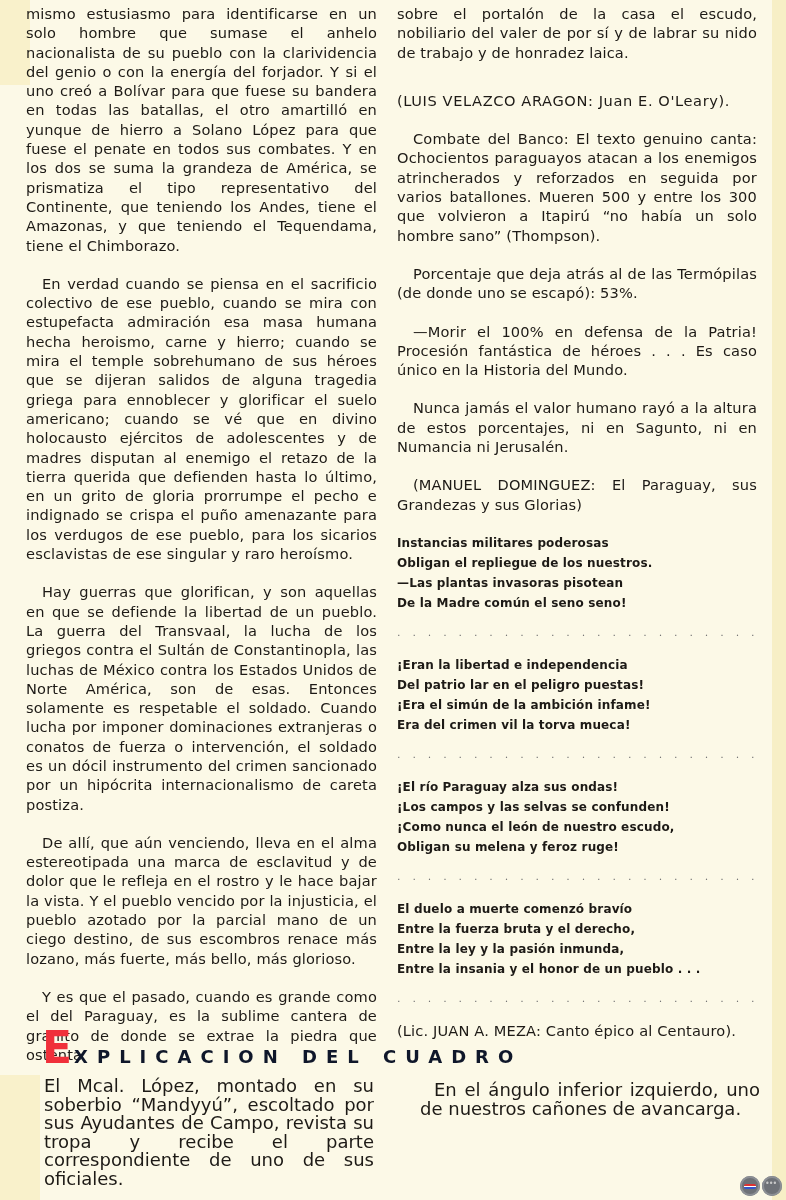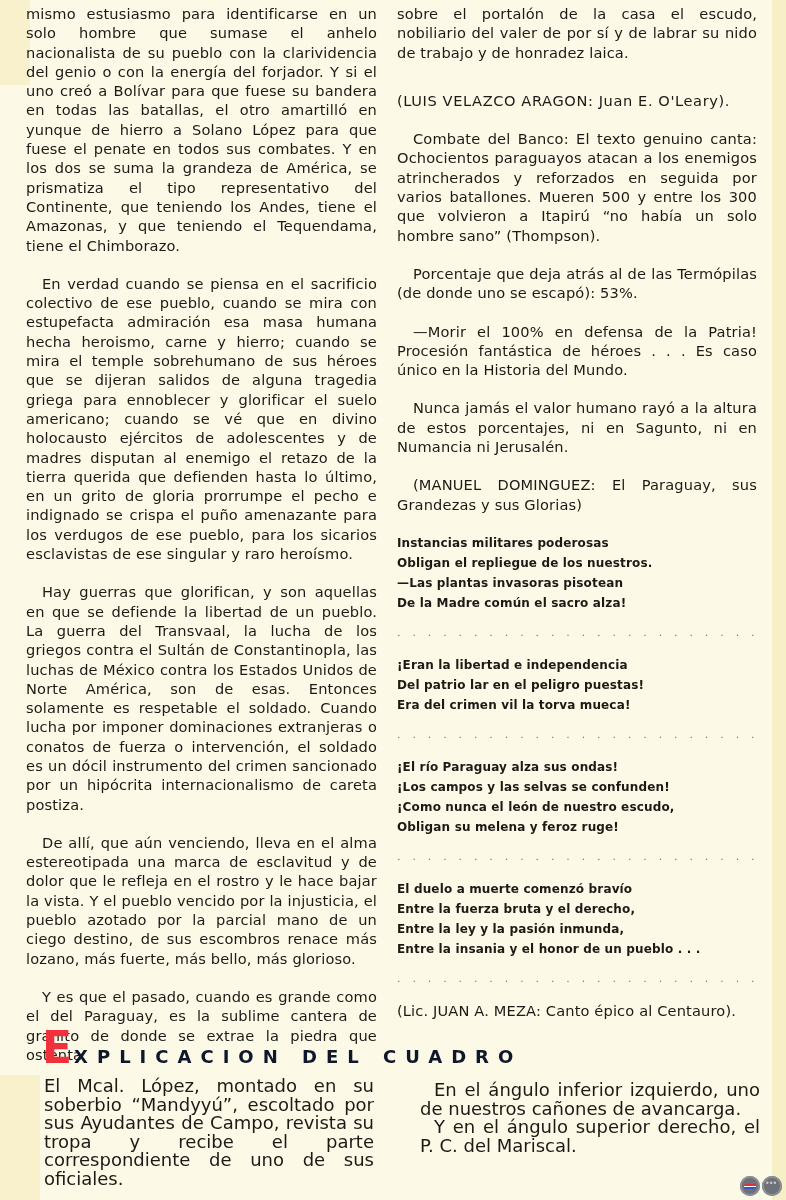--- a/index.html
+++ b/index.html
@@ -63,26 +63,27 @@
   <p>Combate del Banco: El texto genuino canta: Ochocientos paraguayos atacan a los enemigos atrincherados y reforzados en seguida por varios batallones. Mueren 500 y entre los 300 que volvieron a Itapirú “no había un solo hombre sano” (Thompson).</p>
   <p>Porcentaje que deja atrás al de las Termópilas (de donde uno se escapó): 53%.</p>
   <p>—Morir el 100% en defensa de la Patria! Procesión fantástica de héroes . . . Es caso único en la Historia del Mundo.</p>
   <p>Nunca jamás el valor humano rayó a la altura de estos porcentajes, ni en Sagunto, ni en Numancia ni Jerusalén.</p>
   <p>(MANUEL DOMINGUEZ: El Paraguay, sus Grandezas y sus Glorias)</p>
 
   <div class="poem">
     <div>Instancias militares poderosas</div>
     <div>Obligan el repliegue de los nuestros.</div>
     <div>—Las plantas invasoras pisotean</div>
-    <div>De la Madre común el sacro alza!</div>
+    <div>De la Madre común el seno seno!</div>
   </div>
   <div class="dots">. . . . . . . . . . . . . . . . . . . . . . . . . . . . . . .</div>
   <div class="poem">
     <div>¡Eran la libertad e independencia</div>
     <div>Del patrio lar en el peligro puestas!</div>
+    <div>¡Era el simún de la ambición infame!</div>
     <div>Era del crimen vil la torva mueca!</div>
   </div>
   <div class="dots">. . . . . . . . . . . . . . . . . . . . . . . . . . . . . . .</div>
   <div class="poem">
     <div>¡El río Paraguay alza sus ondas!</div>
     <div>¡Los campos y las selvas se confunden!</div>
     <div>¡Como nunca el león de nuestro escudo,</div>
     <div>Obligan su melena y feroz ruge!</div>
   </div>
   <div class="dots">. . . . . . . . . . . . . . . . . . . . . . . . . . . . . . .</div>
@@ -98,17 +99,16 @@
 
 <div class="title">
   <span class="big" style="color: rgb(240, 48, 58);">E</span><span class="rest">XPLICACION DEL CUADRO</span>
 </div>
 
 <div class="cap cap-left">
   <p>El Mcal. López, montado en su soberbio “Mandyyú”, escoltado por sus Ayudantes de Campo, revista su tropa y recibe el parte correspondiente de uno de sus oficiales.</p>
 </div>
 <div class="cap cap-right">
   <p>En el ángulo inferior izquierdo, uno de nuestros cañones de avancarga.</p>
-  <p>Y en el ángulo superior derecho, el P. C. del Mariscal.</p>
 </div>
 
 <div class="nav nav-prev"></div>
 <div class="nav nav-next"></div>
 
 </body></html>

